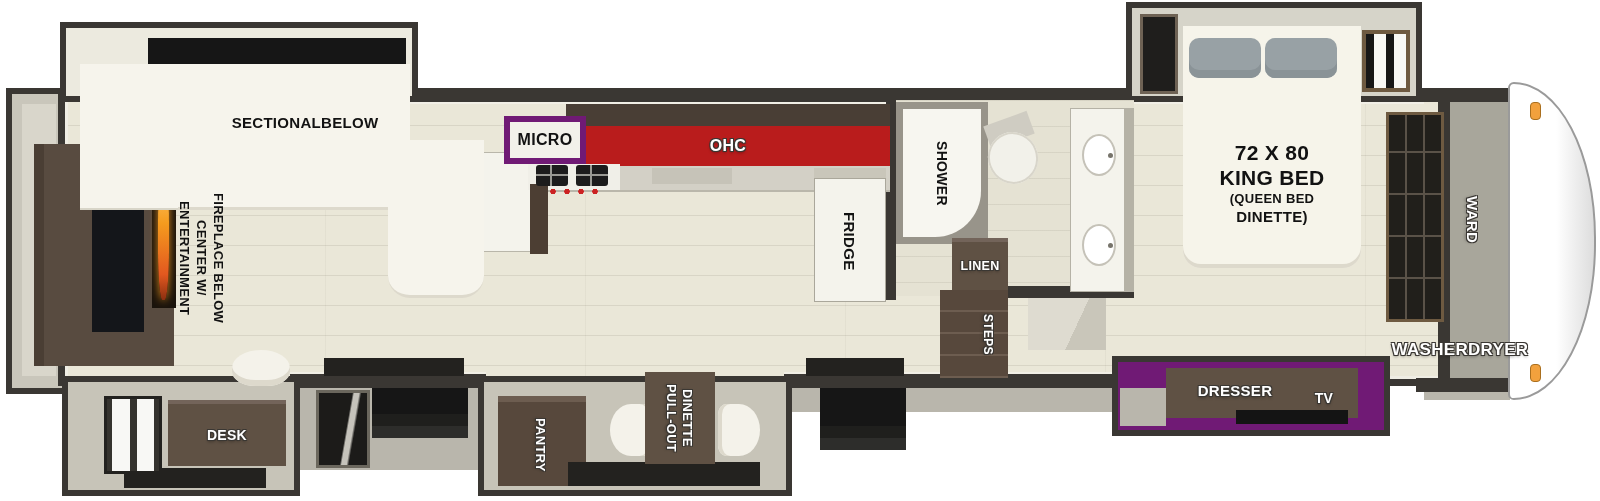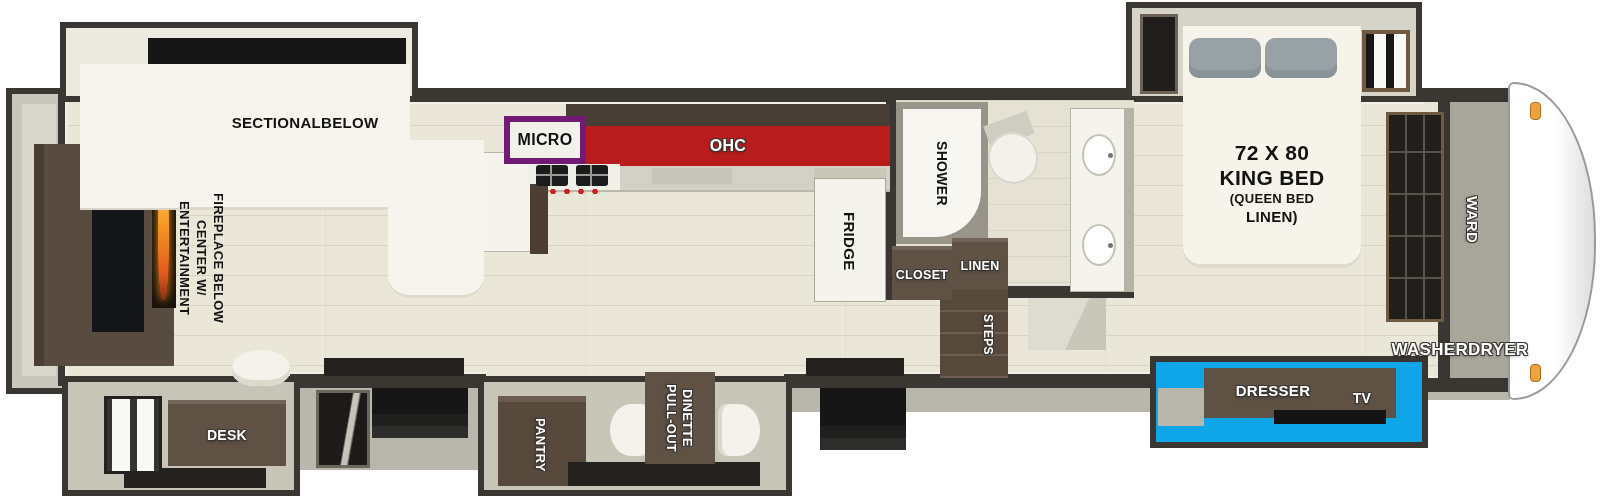--- a/index.html
+++ b/index.html
@@ -105,23 +105,20 @@
   <div class="abs" style="left:988px;top:132px;width:50px;height:52px;background:#f2f1ea;border-radius:50%;transform:rotate(-20deg);box-shadow:inset 0 0 0 2px #d8d5ca;z-index:26;"></div>
   <div class="abs" style="left:1070px;top:108px;width:64px;height:184px;background:#f4f3ec;border:1px solid #b5b2a6;z-index:25;"></div>
   <div class="abs" style="left:1124px;top:108px;width:10px;height:184px;background:#b5b2a6;z-index:26;"></div>
   <div class="abs" style="left:1082px;top:134px;width:34px;height:42px;background:#ffffff;border:2px solid #c5c2b8;border-radius:50%;z-index:27;">
     <div class="abs" style="left:24px;top:17px;width:5px;height:5px;background:#77746b;border-radius:50%;"></div>
   </div>
   <div class="abs" style="left:1082px;top:224px;width:34px;height:42px;background:#ffffff;border:2px solid #c5c2b8;border-radius:50%;z-index:27;">
     <div class="abs" style="left:24px;top:17px;width:5px;height:5px;background:#77746b;border-radius:50%;"></div>
   </div>
 
-  <div class="abs ctr" style="left:892px;top:246px;width:60px;height:54px;background:#5f5144;border-top:4px solid #73645a;z-index:27;">
-    <span class="lbl white-lbl" style="font-size:12.5px;white-space:nowrap;">CLOSET</span>
-  </div>
   <div class="abs ctr" style="left:952px;top:238px;width:56px;height:52px;background:#5f5144;border-top:4px solid #73645a;z-index:26;">
     <span class="lbl white-lbl" style="font-size:12.5px;white-space:nowrap;">LINEN</span>
   </div>
   <div class="abs" style="left:940px;top:290px;width:68px;height:88px;background:#57483c;background-image:repeating-linear-gradient(180deg,transparent 0 20px,#6d5d50 20px 22px);z-index:25;">
     <div class="abs vtext lbl white-lbl" style="left:40px;top:4px;width:16px;height:80px;font-size:12px;">
       <span>STEPS</span>
     </div>
   </div>
   <div class="abs" style="left:1028px;top:298px;width:78px;height:52px;background:linear-gradient(115deg,#dedbd0 60%,#c9c6ba 60%);z-index:21;"></div>
 
@@ -131,40 +128,40 @@
   <div class="abs wallbox" style="left:1126px;top:2px;width:296px;height:100px;background:#d6d4c9;z-index:19;"></div>
   <div class="abs" style="left:1140px;top:14px;width:38px;height:80px;background:#1f1e1c;border:3px solid #6e6254;z-index:28;"></div>
   <div class="abs" style="left:1362px;top:30px;width:48px;height:62px;background:linear-gradient(90deg,#171717 0 8px,#f8f8f5 8px 20px,#171717 20px 28px,#f8f8f5 28px 40px,#171717 40px);border:4px solid #6e5a41;z-index:28;"></div>
   <div class="abs" style="left:1183px;top:26px;width:178px;height:242px;background:#f6f4ea;border-radius:0 0 18px 18px;box-shadow:inset 0 -4px 0 #ddd9cc;z-index:30;"></div>
   <div class="abs" style="left:1189px;top:38px;width:72px;height:40px;background:#98a1a5;border-radius:10px;box-shadow:inset 0 -8px 0 #8a9397;z-index:31;"></div>
   <div class="abs" style="left:1265px;top:38px;width:72px;height:40px;background:#98a1a5;border-radius:10px;box-shadow:inset 0 -8px 0 #8a9397;z-index:31;"></div>
   <div class="abs lbl black-lbl ctr" style="left:1180px;top:130px;width:184px;height:106px;flex-direction:column;z-index:50;">
     <span style="font-size:21px;line-height:25px;">72 X 80</span>
     <span style="font-size:21px;line-height:25px;">KING BED</span>
     <span style="font-size:13px;line-height:18px;">(QUEEN BED</span>
-    <span style="font-size:15px;line-height:18px;">LINEN)</span>
+    <span style="font-size:15px;line-height:18px;">DINETTE)</span>
   </div>
 
   <div class="abs" style="left:1386px;top:112px;width:58px;height:210px;background:#211f1b;border:3px solid #6e5a41;background-image:repeating-linear-gradient(0deg,transparent 0 40px,#5a5248 40px 42px),repeating-linear-gradient(90deg,transparent 0 16px,#5a5248 16px 18px);z-index:25;"></div>
   <div class="abs" style="left:1438px;top:92px;width:12px;height:298px;background:#3a3733;z-index:22;"></div>
   <div class="abs" style="left:1448px;top:96px;width:62px;height:292px;background:#a8a69b;z-index:12;"></div>
   <div class="abs vtext lbl white-lbl" style="left:1464px;top:148px;width:20px;height:144px;font-size:15px;z-index:45;">
     <span>WARD</span>
   </div>
   <div class="abs lbl white-lbl ctr" style="left:1402px;top:328px;width:116px;height:44px;font-size:17px;line-height:20px;z-index:45;">
     <span>WASHER</span>
     <span>DRYER</span>
   </div>
 
   <div class="abs" style="left:1508px;top:82px;width:88px;height:318px;background:linear-gradient(90deg,#ffffff 55%,#dddddd);border:2px solid #9a9a9a;border-radius:6px 84px 84px 6px / 6px 159px 159px 6px;z-index:40;">
     <div class="abs" style="left:20px;top:18px;width:11px;height:18px;background:#f2a13d;border:1px solid #a96f1f;border-radius:4px;"></div>
     <div class="abs" style="left:20px;top:280px;width:11px;height:18px;background:#f2a13d;border:1px solid #a96f1f;border-radius:4px;"></div>
   </div>
 
-  <div class="abs wallbox" style="left:1150px;top:356px;width:278px;height:92px;background:#0ea5e9;z-index:19;">
+  <div class="abs wallbox" style="left:1112px;top:356px;width:278px;height:80px;background:#701a75;z-index:19;">
     <div class="abs" style="left:2px;top:26px;width:46px;height:38px;background:#b9b6ac;"></div>
     <div class="abs" style="left:48px;top:6px;width:192px;height:50px;background:#5f5144;">
       <div class="abs lbl white-lbl" style="left:14px;top:14px;width:110px;font-size:15px;text-align:center;">
         <span>DRESSER</span>
       </div>
       <div class="abs lbl white-lbl" style="left:138px;top:22px;width:40px;font-size:14px;text-align:center;">
         <span>TV</span>
       </div>
     </div>
     <div class="abs" style="left:118px;top:48px;width:112px;height:14px;background:#141414;"></div>

